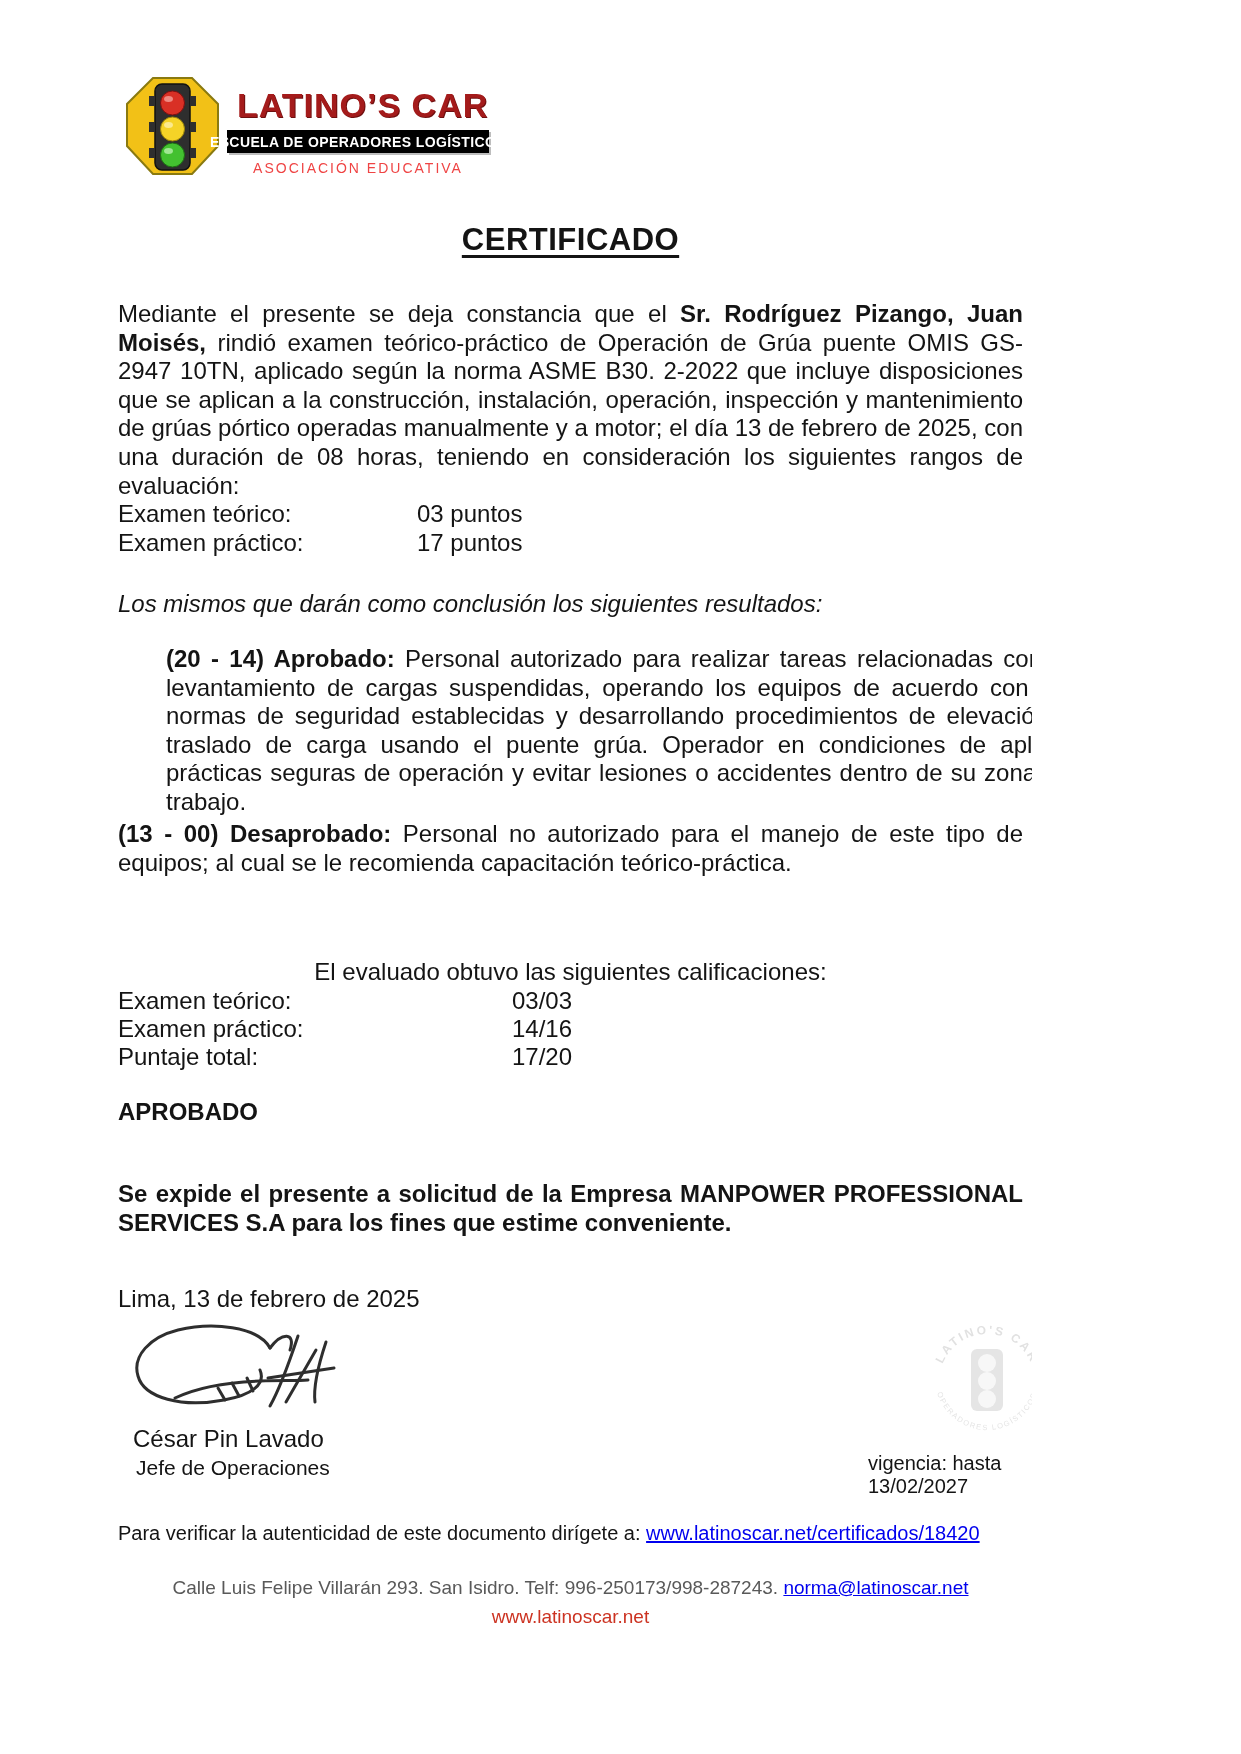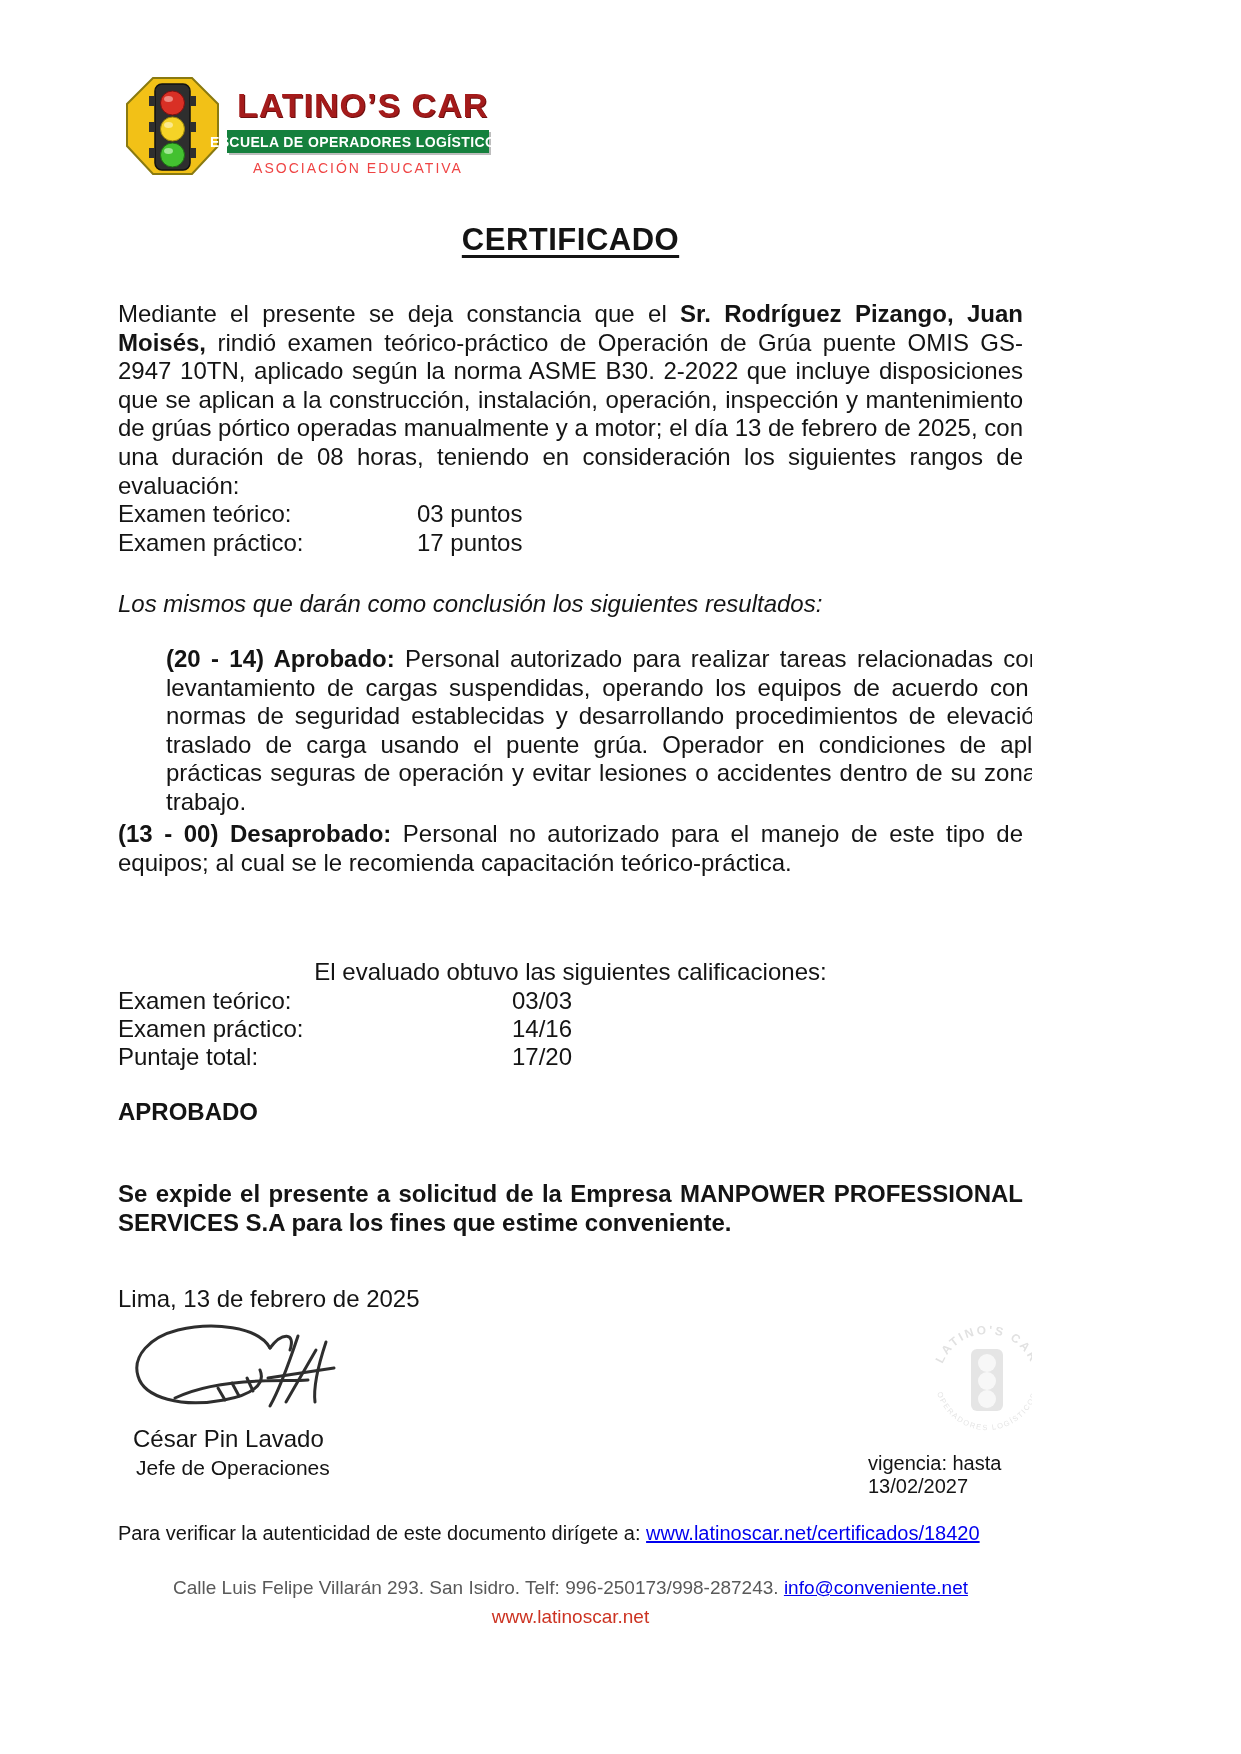--- a/index.html
+++ b/index.html
@@ -11,21 +11,21 @@
   .abs { position:absolute; }
 
   
   .logo { left:125px; top:76px; display:flex; align-items:flex-start; }
   .logo-text { margin-left:7px; padding-top:10px; }
   .brand {
     margin-left:10px; font-size:34px; font-weight:bold; letter-spacing:1px;
     color:#A41B1B; text-shadow:1px 1px 0 #6e0f0f; white-space:nowrap;
   }
   .school-bar {
-    margin-top:5px; width:262px; height:23px; background:#15803d; color:#ffffff;
+    margin-top:5px; width:262px; height:23px; background:#000000; color:#ffffff;
     font-size:14px; font-weight:bold; display:flex; align-items:center; justify-content:center;
     letter-spacing:0.4px; white-space:nowrap; box-shadow:2px 2px 0 #bdbdbd;
   }
   .association {
     margin-top:7px; width:262px; text-align:center; font-size:14px; color:#ef4444;
     letter-spacing:2px; white-space:nowrap;
   }
 
   
   .title {
@@ -172,19 +172,19 @@
     </g>
   </svg>
 
   <div class="abs validity">vigencia: hasta 13/02/2027</div>
 
   <div class="abs verify">
     <span>Para verificar la autenticidad de este documento dirígete a: </span><a class="link" href="#">www.latinoscar.net/certificados/18420</a>
   </div>
 
   <div class="abs address">
-    <span>Calle Luis Felipe Villarán 293. San Isidro. Telf: 996-250173/998-287243. </span><a class="link" href="#">info@conveniente.net</a>
+    <span>Calle Luis Felipe Villarán 293. San Isidro. Telf: 996-250173/998-287243. </span><a class="link" href="#">norma@latinoscar.net</a>
   </div>
   <div class="abs website">
     <a href="#">www.latinoscar.net</a>
   </div>
 
 </div>
 
 </body></html>

